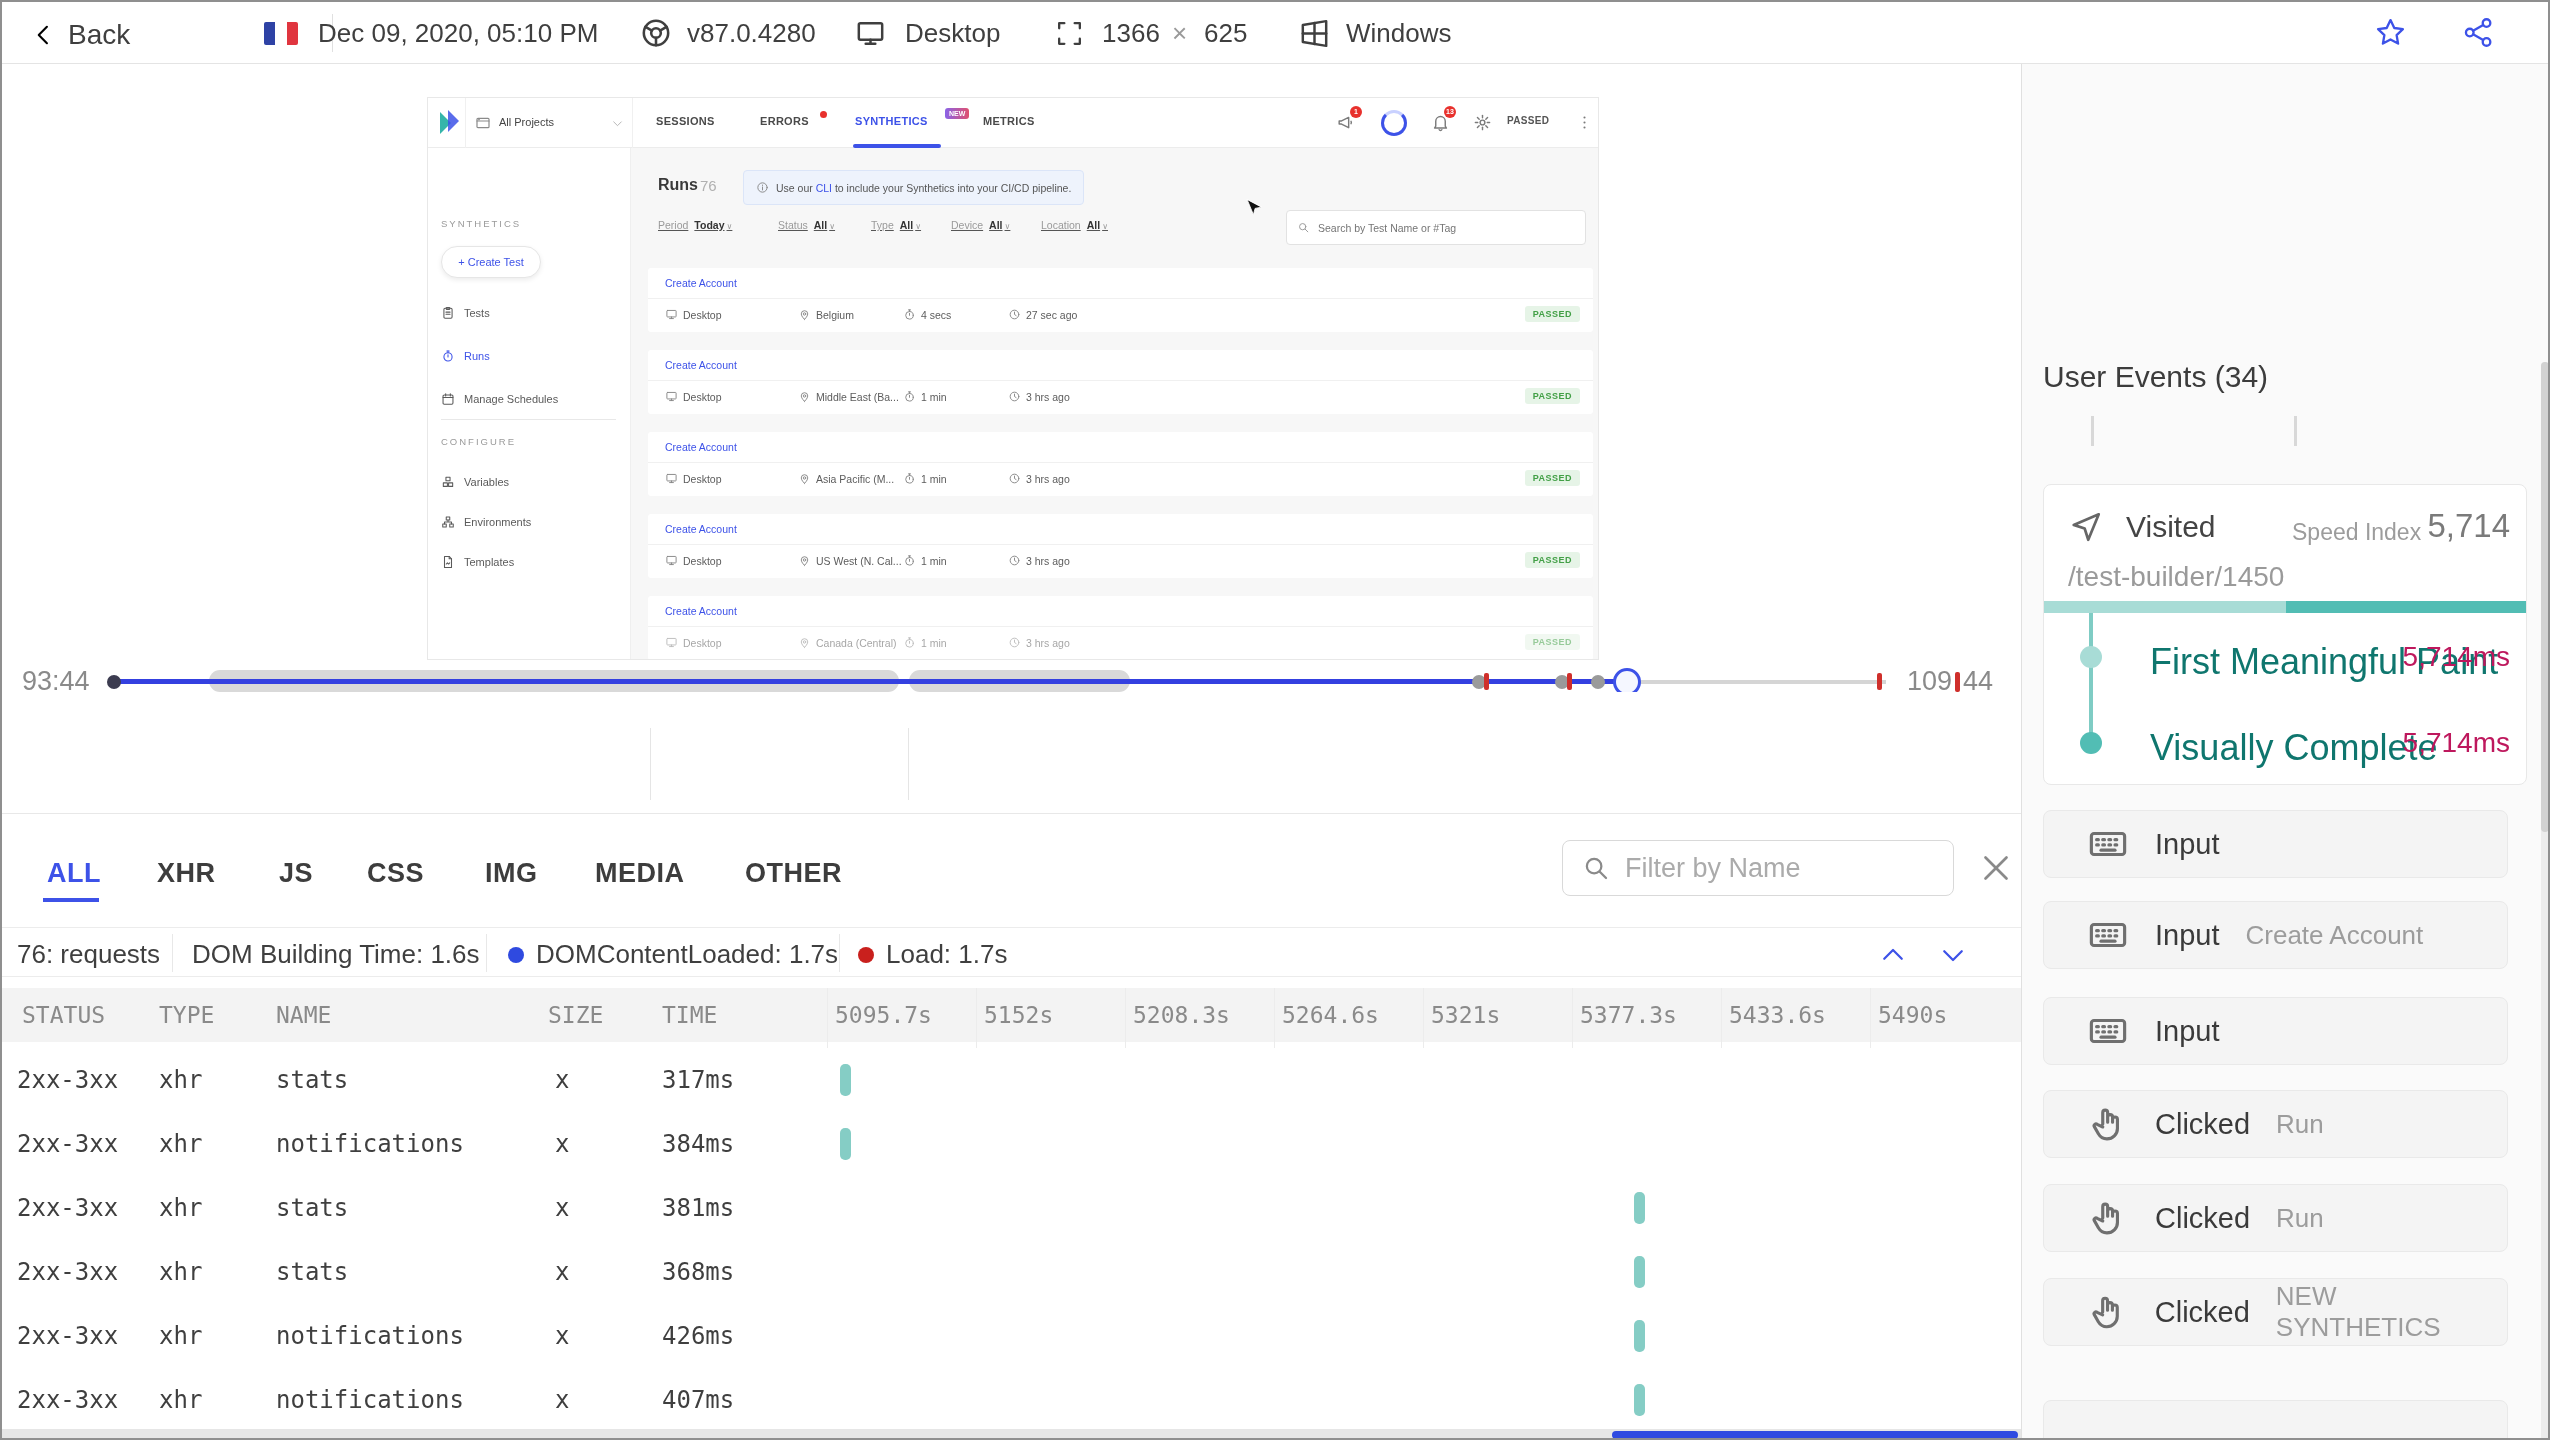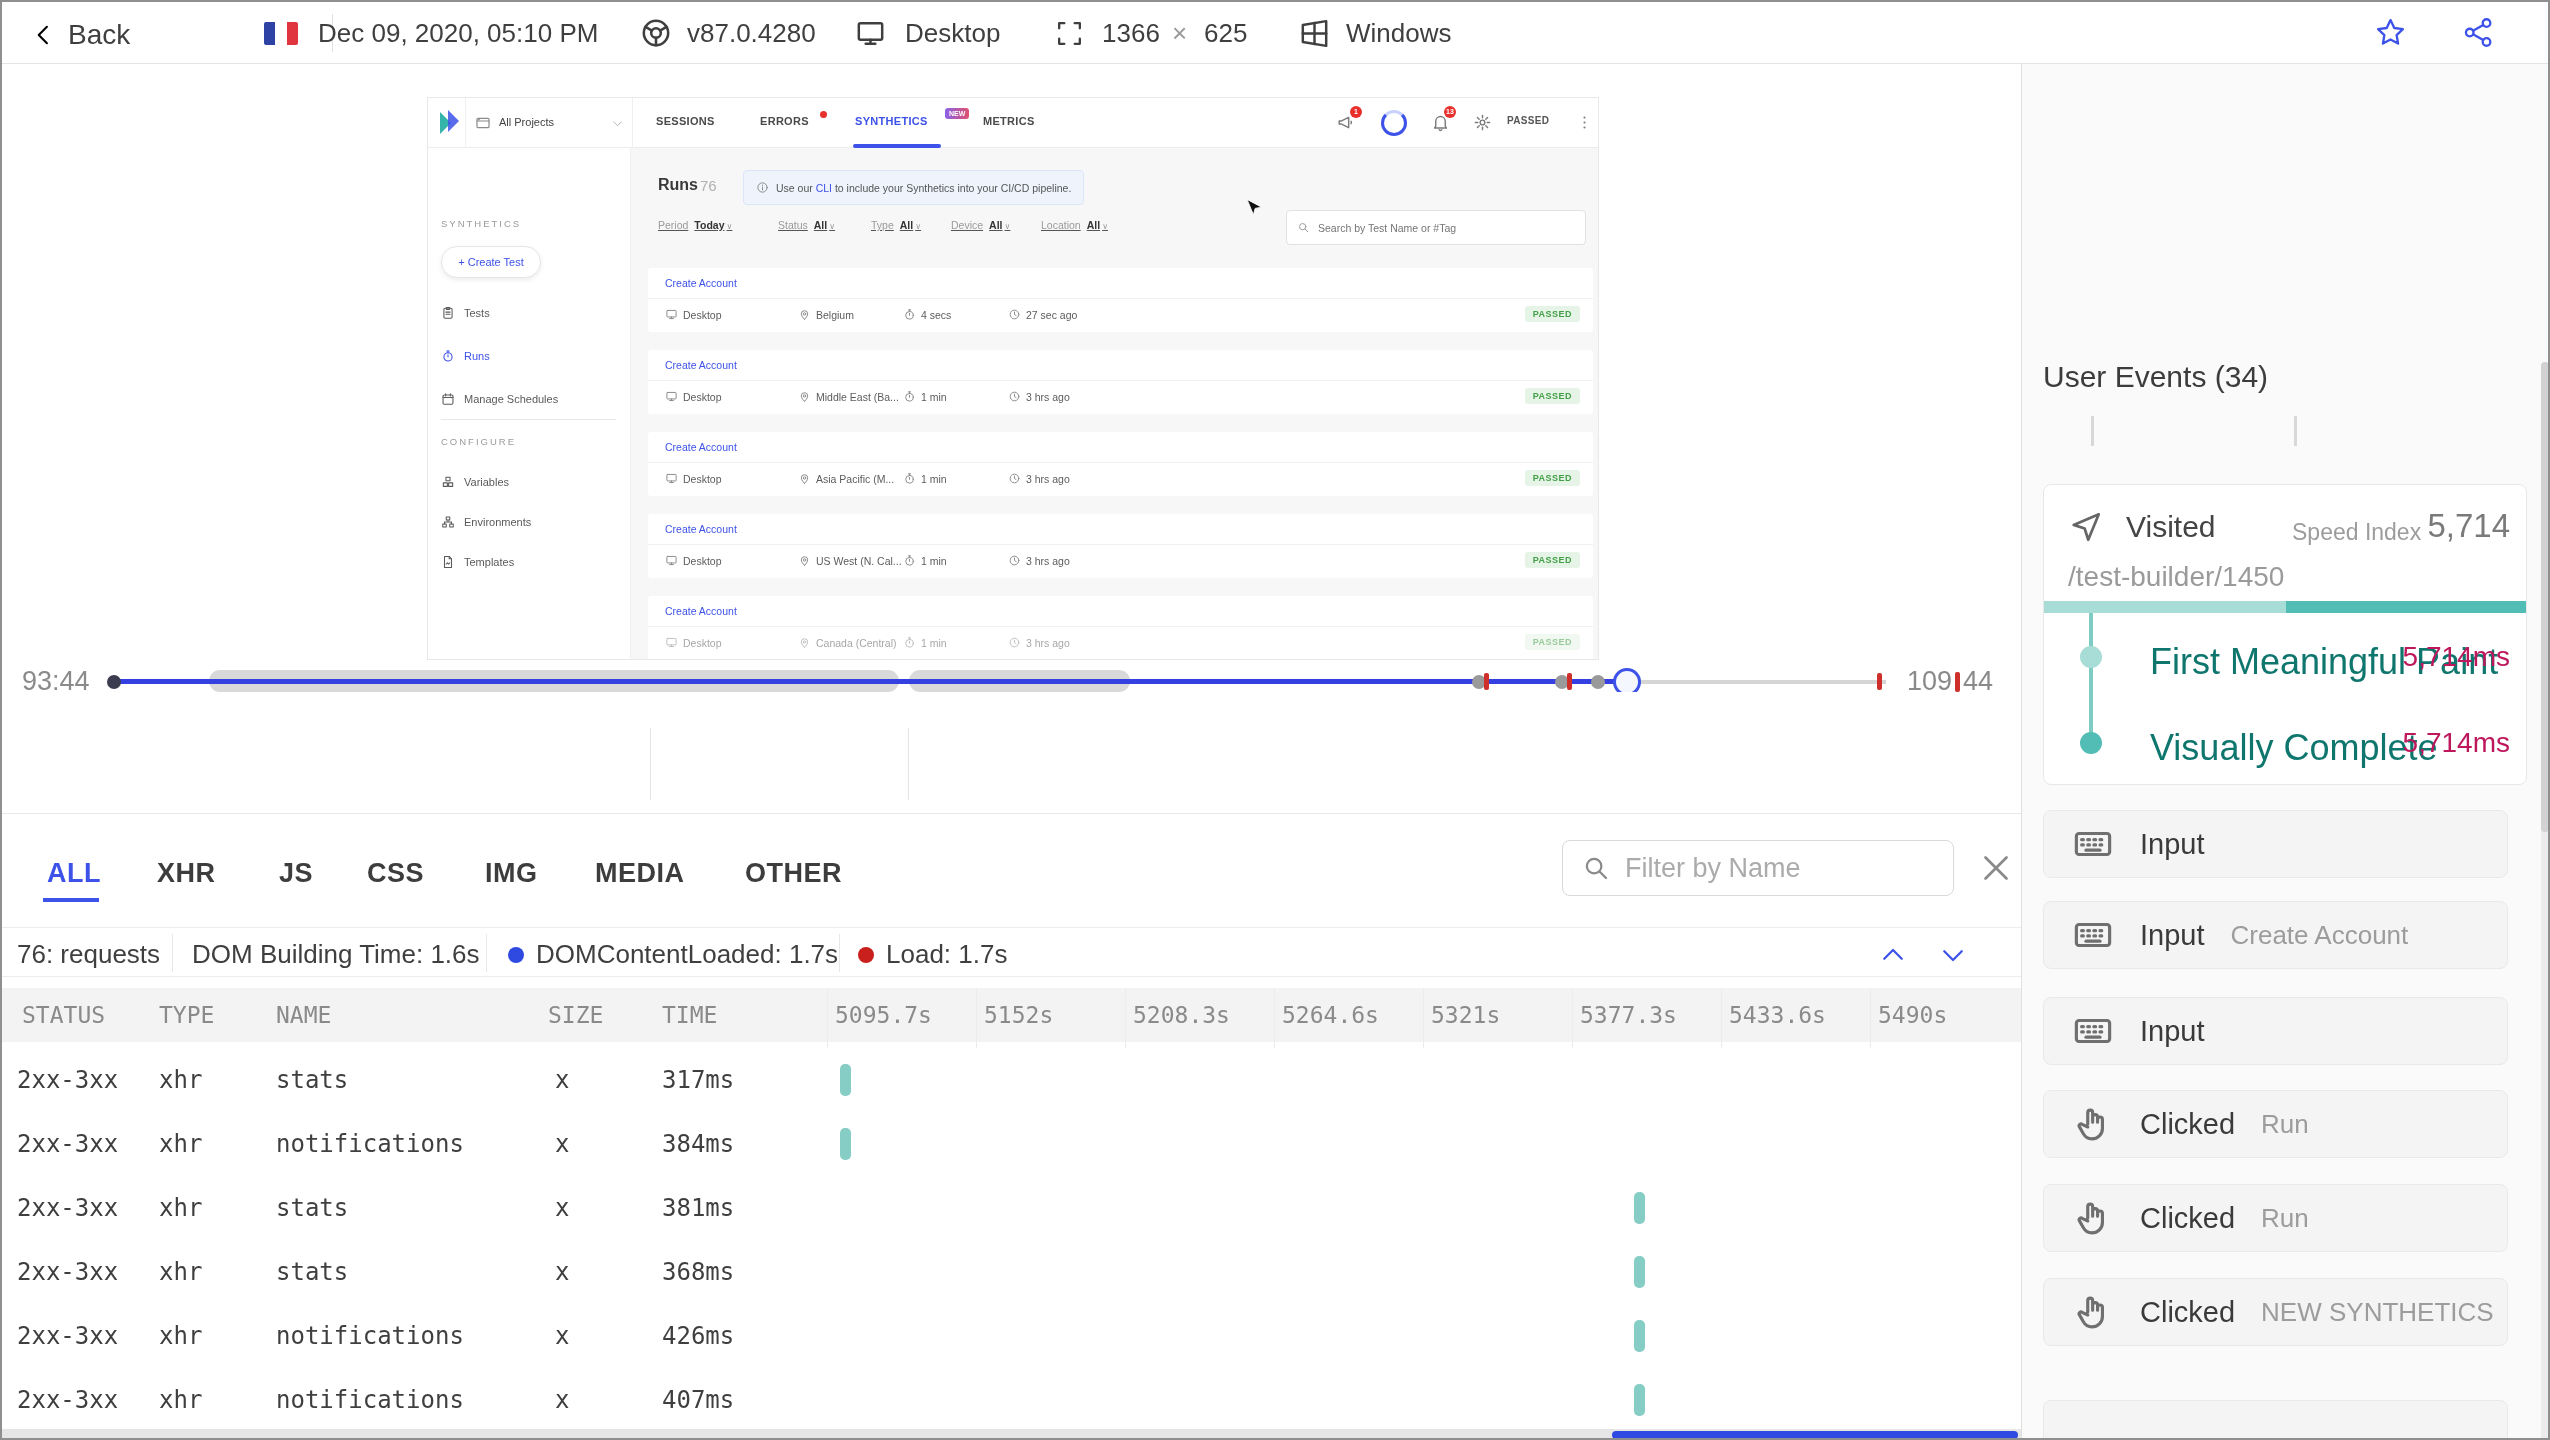--- a/index.html
+++ b/index.html
@@ -88,21 +88,21 @@
   #vcard .vlabel { font-size:30px; color:#444; }
   #vcard .silabel { position:absolute; left:248px; top:34px; font-size:23px; color:#9c9c9c; }
   #vcard .sival { position:absolute; right:16px; top:22px; font-size:33px; color:#7a7a7a; }
   #vcard .vpath { position:absolute; left:24px; top:76px; font-size:28px; color:#9a9a9a; }
   #vprog-l { position:absolute; left:0; top:116px; width:242px; height:12px; background:#a8dcd6; }
   #vprog-r { position:absolute; left:242px; top:116px; width:242px; height:12px; background:#52bdb4; }
   #vline { position:absolute; left:45px; top:128px; width:4px; height:132px; background:#7fccc4; }
   .vdot { position:absolute; left:36px; width:22px; height:22px; border-radius:50%; }
   .vmetric-label { position:absolute; left:106px; font-size:36px; color:#0f766e; }
   .vmetric-val { position:absolute; right:16px; font-size:28px; color:#be185d; }
-  .evcard { position:absolute; left:21px; width:465px; height:68px; background:#f4f4f4; border:1px solid #e9e9e9; border-radius:8px; display:flex; align-items:center; padding-left:28px; gap:26px; cursor:pointer; }
+  .evcard { position:absolute; left:21px; width:465px; height:68px; background:#f4f4f4; border:1px solid #e9e9e9; border-radius:8px; display:flex; align-items:center; padding-left:43px; gap:26px; cursor:pointer; }
   .evcard .eic { color:#6f6f6f; }
   .evcard .elabel { font-size:29px; color:#3a3a3a; }
   .evcard .evalue { font-size:26px; color:#9c9c9c; }
   #rsb-scroll { position:absolute; right:3px; top:298px; width:8px; height:1080px; background:#ececec; border-radius:4px; }
   #rsb-thumb { position:absolute; right:3px; top:298px; width:8px; height:470px; background:#d2d2d2; border-radius:4px; }
 
   .spinner { width:26px; height:26px; border-radius:50%; border:3px solid #3d52e8; border-top-color:#c9d1ff; }
   #cursor { position:absolute; left:815px; top:100px; color:#111; }
 </style>
 </head>

